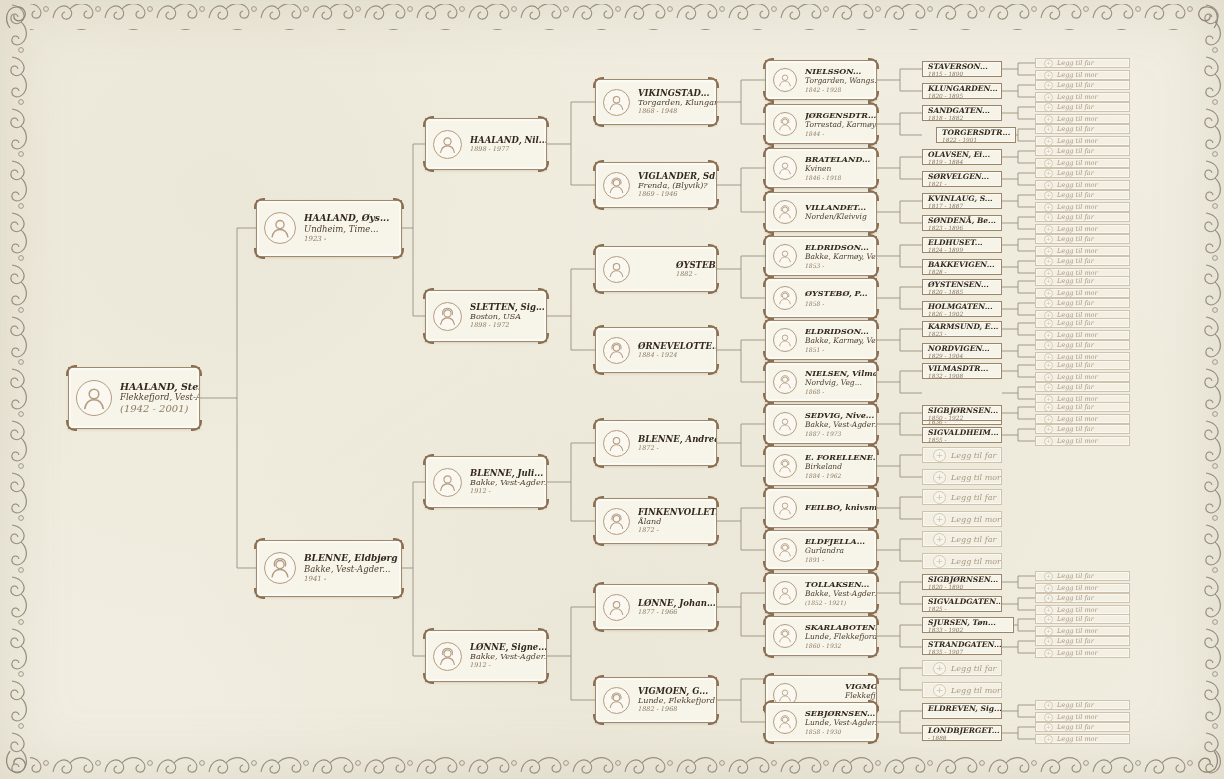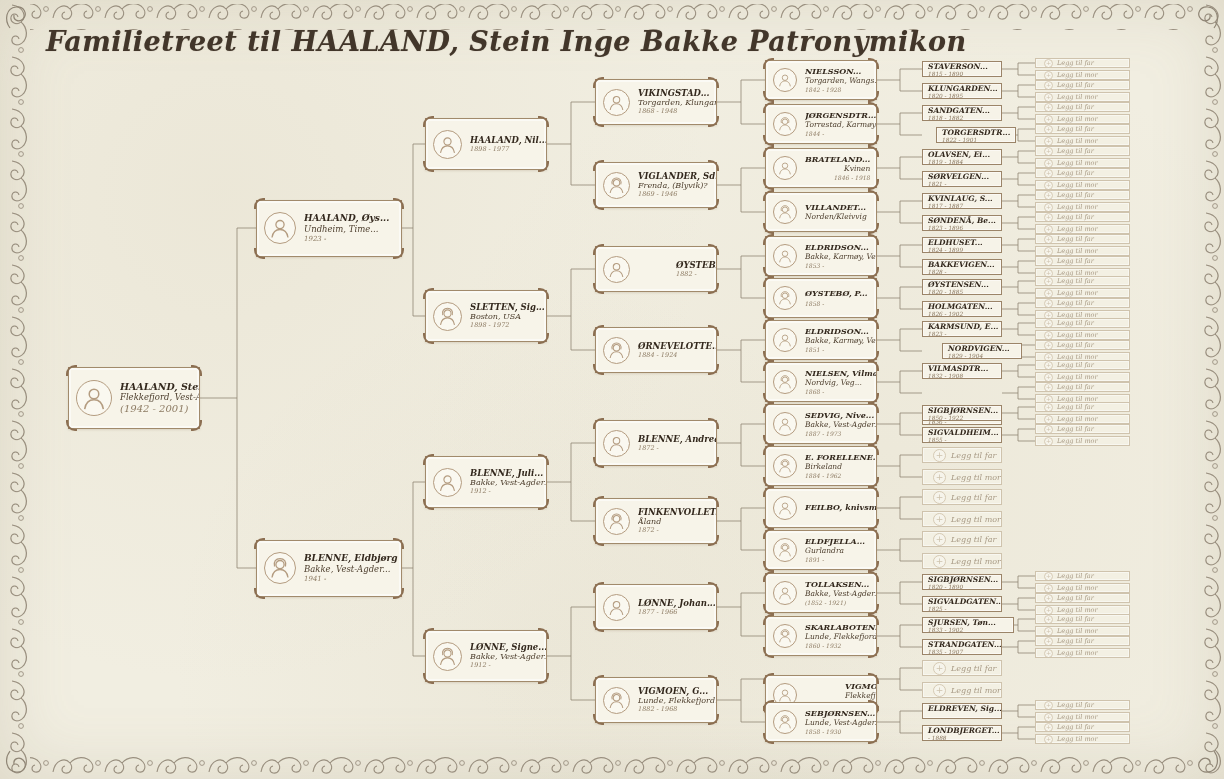--- a/index.html
+++ b/index.html
@@ -91,21 +91,20 @@
       <path d="M1214,28 C1220,20 1218,8 1208,7 C1200,6 1196,14 1201,19 C1205,23 1211,20 1210,15"></path>
       <path d="M10,751 C4,759 6,771 16,772 C24,773 28,765 23,760 C19,756 13,759 14,764"></path>
       <path d="M1214,751 C1220,759 1218,771 1208,772 C1200,773 1196,765 1201,760 C1205,756 1211,759 1210,764"></path>
     </g>
   </svg>
 
   <svg class="layer" width="1224" height="779">
     <path id="connectors" fill="none" stroke="#8d8170" stroke-width="0.9" opacity="0.85" d="M200,398H237M237,228V568M237,228H256M237,568H256M402,228H413M413,144V316M413,144H425M413,316H425M402,568H413M413,482V656M413,482H425M413,656H425M547,144H571M571,102V185M571,102H595M571,185H595M547,316H571M571,269V350M571,269H595M571,350H595M547,482H571M571,443V521M571,443H595M571,521H595M547,656H571M571,607V700M571,607H595M571,700H595M717,102H741M741,80V124M741,80H765M741,124H765M717,185H741M741,168V212M741,168H765M741,212H765M717,269H741M741,256V298M741,256H765M741,298H765M717,350H741M741,340V382M741,340H765M741,382H765M717,443H741M741,424V466M741,424H765M741,466H765M717,521H741M741,508V550M741,508H765M741,550H765M717,607H741M741,593V636M741,593H765M741,636H765M717,700H741M741,679V722M741,679H765M741,722H765M877,80H900M900,69V91M900,69H922M900,91H922M877,124H900M900,113V135M900,113H922M900,135H922M877,168H900M900,157V179M900,157H922M900,179H922M877,212H900M900,201V223M900,201H922M900,223H922M877,256H900M900,245V267M900,245H922M900,267H922M877,298H900M900,287V309M900,287H922M900,309H922M877,340H900M900,329V351M900,329H922M900,351H922M877,382H900M900,371V393M900,371H922M900,393H922M877,424H900M900,413V435M900,413H922M900,435H922M877,466H900M900,455V477M900,455H922M900,477H922M877,508H900M900,497V519M900,497H922M900,519H922M877,550H900M900,539V561M900,539H922M900,561H922M877,593H900M900,582V604M900,582H922M900,604H922M877,636H900M900,625V647M900,625H922M900,647H922M877,679H900M900,668V690M900,668H922M900,690H922M877,722H900M900,711V733M900,711H922M900,733H922M1002,69H1018M1018,63V75M1018,63H1035M1018,75H1035M1002,91H1018M1018,85V97M1018,85H1035M1018,97H1035M1002,113H1018M1018,107V119M1018,107H1035M1018,119H1035M1002,135H1018M1018,129V141M1018,129H1035M1018,141H1035M1002,157H1018M1018,151V163M1018,151H1035M1018,163H1035M1002,179H1018M1018,173V185M1018,173H1035M1018,185H1035M1002,201H1018M1018,195V207M1018,195H1035M1018,207H1035M1002,223H1018M1018,217V229M1018,217H1035M1018,229H1035M1002,245H1018M1018,239V251M1018,239H1035M1018,251H1035M1002,267H1018M1018,261V273M1018,261H1035M1018,273H1035M1002,287H1018M1018,281V293M1018,281H1035M1018,293H1035M1002,309H1018M1018,303V315M1018,303H1035M1018,315H1035M1002,329H1018M1018,323V335M1018,323H1035M1018,335H1035M1002,351H1018M1018,345V357M1018,345H1035M1018,357H1035M1002,371H1018M1018,365V377M1018,365H1035M1018,377H1035M1002,393H1018M1018,387V399M1018,387H1035M1018,399H1035M1002,413H1018M1018,407V419M1018,407H1035M1018,419H1035M1002,435H1018M1018,429V441M1018,429H1035M1018,441H1035M1002,582H1018M1018,576V588M1018,576H1035M1018,588H1035M1002,604H1018M1018,598V610M1018,598H1035M1018,610H1035M1002,625H1018M1018,619V631M1018,619H1035M1018,631H1035M1002,647H1018M1018,641V653M1018,641H1035M1018,653H1035M1002,711H1018M1018,705V717M1018,705H1035M1018,717H1035M1002,733H1018M1018,727V739M1018,727H1035M1018,739H1035"></path>
   </svg>
 
-  <div id="title">Familietreet til HAALAND, Stein Inge Bakke Patronymikon</div>
 
   <div id="tree">
       <div class="card g1" style="left: 68px; top: 367px; width: 132px; height: 62px;">
         <span class="c tl"></span>
         <span class="c tr"></span>
         <span class="c bl"></span>
         <span class="c br"></span>
         <div class="photo" style="width: 34px; height: 34px;">
           <svg width="28" height="28" viewBox="0 0 24 24" stroke="#b49c80" stroke-width="1.3">
             <circle cx="12" cy="8.6" r="4.1" fill="none"></circle>
@@ -386,21 +385,21 @@
             <path d="M6.6,10.5 C5.2,5.5 8,2.6 12,2.6 C16,2.6 18.8,5.5 17.4,10.5" fill="none"></path>
             <path d="M4,21.5 C5,15.3 8.8,13.5 12,13.5 C15.2,13.5 19,15.3 20,21.5" fill="none"></path>
           </svg>
         </div>
         <div class="txt">
           <div class="name">JØRGENSDTR...</div>
           <div class="place">Torrestad, Karmøy...</div>
           <div class="dates">1844 -</div>
         </div>
       </div>
-      <div class="card g5" style="left: 765px; top: 148px; width: 112px; height: 40px; text-align: right;">
+      <div class="card g5" style="left: 765px; top: 148px; width: 112px; height: 40px;">
         <span class="c tl"></span>
         <span class="c tr"></span>
         <span class="c bl"></span>
         <span class="c br"></span>
         <div class="photo" style="width: 22px; height: 22px;">
           <svg width="16" height="16" viewBox="0 0 24 24" stroke="#b49c80" stroke-width="1.3">
             <circle cx="12" cy="8.6" r="4.1" fill="none"></circle>
             <path d="M4,21.5 C5,15.3 8.8,13.5 12,13.5 C15.2,13.5 19,15.3 20,21.5" fill="none"></path>
           </svg>
         </div>
@@ -679,21 +678,21 @@
         <div class="dates">1820 - 1885</div>
       </div>
       <div class="slot" style="left: 922px; top: 301px; width: 80px; height: 16px;">
         <div class="name">HOLMGATEN...</div>
         <div class="dates">1826 - 1902</div>
       </div>
       <div class="slot" style="left: 922px; top: 321px; width: 80px; height: 16px;">
         <div class="name">KARMSUND, E...</div>
         <div class="dates">1823 -</div>
       </div>
-      <div class="slot" style="left: 922px; top: 343px; width: 80px; height: 16px; margin-left: 20px;">
+      <div class="slot" style="left: 922px; top: 343px; width: 80px; height: 16px;">
         <div class="name">NORDVIGEN...</div>
         <div class="dates">1829 - 1904</div>
       </div>
       <div class="slot" style="left: 922px; top: 363px; width: 80px; height: 16px;">
         <div class="name">VILMASDTR...</div>
         <div class="dates">1832 - 1908</div>
       </div>
       <div class="slot" style="left: 922px; top: 385px; width: 80px; height: 16px; margin-top: 24px;">
         <div class="name">NIELSGARDEN...</div>
         <div class="dates">1836 -</div>

